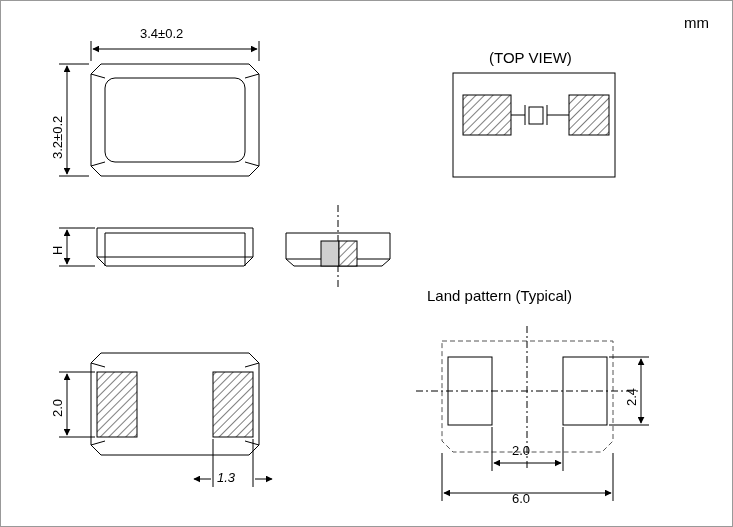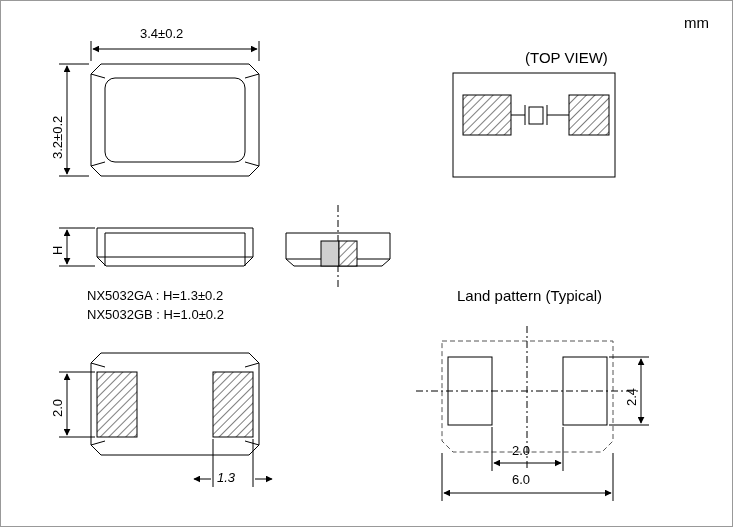--- a/index.html
+++ b/index.html
@@ -163,27 +163,25 @@
   </svg>
 
   <div class="txt lg" style="left:683px; top:14px;">mm</div>
 
   <div class="txt" style="left:139px; top:26px;">3.4±0.2</div>
 
   <div class="txt vert" style="left:50px; top:158px;">3.2±0.2</div>
 
   <div class="txt vert" style="left:50px; top:254px;">H</div>
 
-  <div class="txt" style="left:86px; top:288px;">NX5032GA : H=1.3±0.2</div>
-  <div class="txt" style="left:86px; top:307px;">NX5032GB : H=1.0±0.2</div>
 
   <div class="txt vert" style="left:50px; top:416px;">2.0</div>
   <div class="txt" style="left:216px; top:470px;font-style:italic;">1.3</div>
 
-  <div class="txt lg" style="left:524px; top:49px;">(TOP VIEW)</div>
+  <div class="txt lg" style="left:488px; top:49px;">(TOP VIEW)</div>
 
-  <div class="txt lg" style="left:456px; top:287px;">Land pattern (Typical)</div>
+  <div class="txt lg" style="left:426px; top:287px;">Land pattern (Typical)</div>
 
   <div class="txt vert" style="left:624px; top:405px;">2.4</div>
   <div class="txt" style="left:511px; top:443px;">2.0</div>
-  <div class="txt" style="left:511px; top:472px;">6.0</div>
+  <div class="txt" style="left:511px; top:491px;">6.0</div>
 
 </div>
 
 </body></html>

